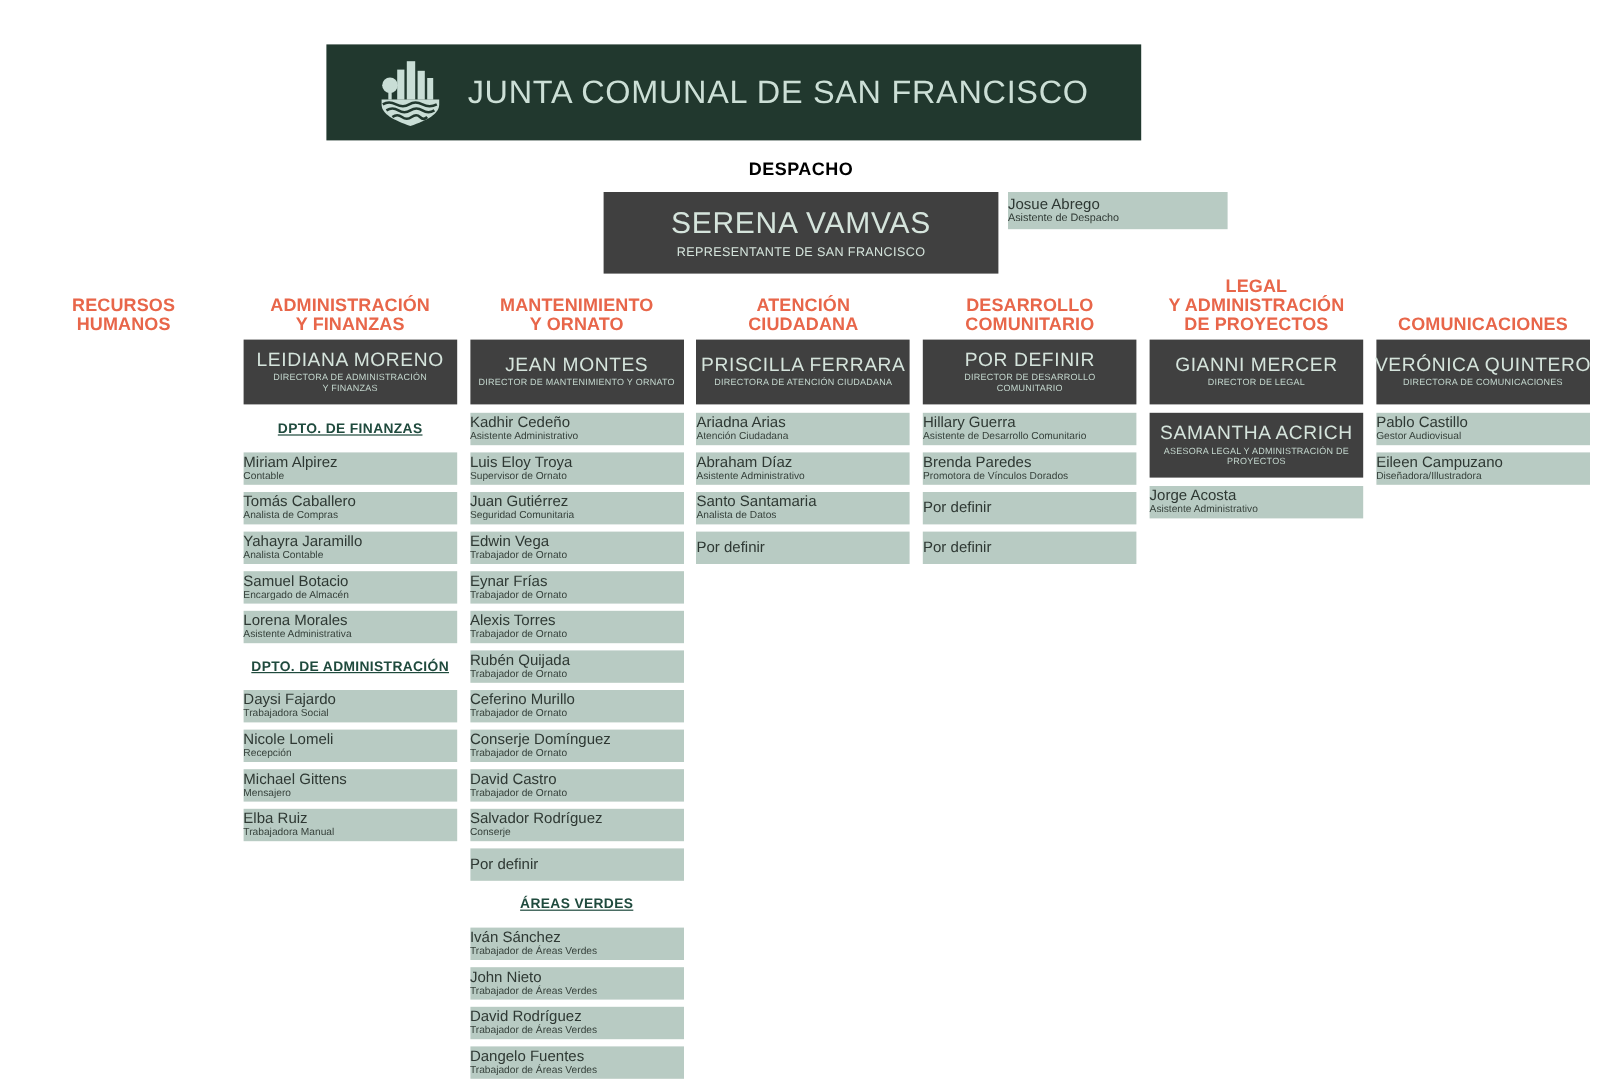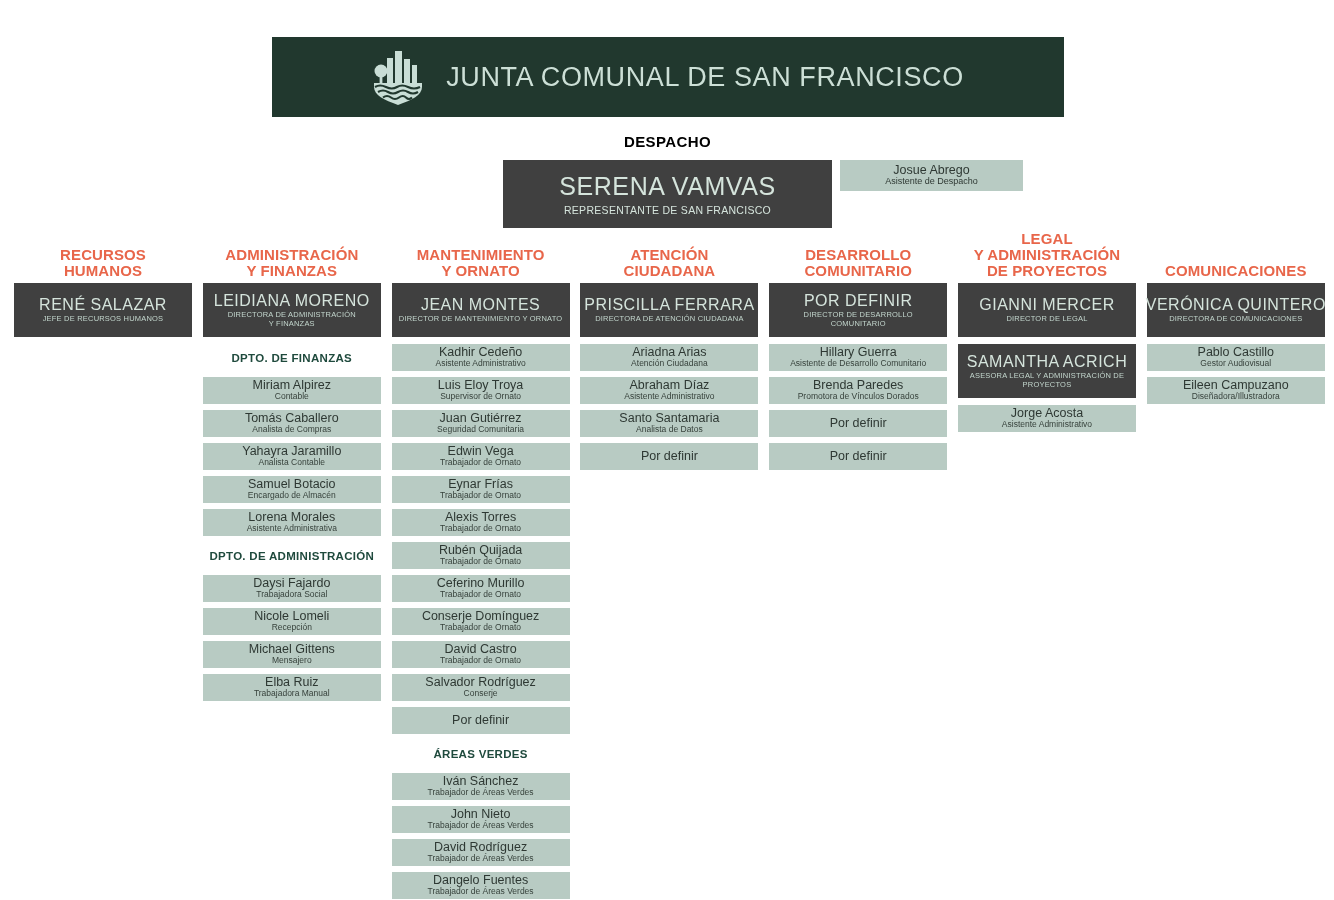--- a/index.html
+++ b/index.html
@@ -2,31 +2,31 @@
 <html><head>
 <meta charset="utf-8">
 <style>
   html,body { margin:0; padding:0; background:#ffffff; }
   body { width:1334px; height:900px; font-family:"Liberation Sans", sans-serif; }
   .page { position:relative; width:1334px; height:900px; background:#ffffff; overflow:hidden; }
 
   .title { position:absolute; top:1px; left:0; width:100%; text-align:center;
            font-size:23px; font-weight:700; color:#2a584a; letter-spacing:0.3px;margin-top:44px; }
 
-  .banner { position:absolute; left:272px; top:37px; width:792px; height:80px;
+  .banner { position:absolute; left:272px; top:37px; width:679px; height:80px;
             background:#21382e; display:flex; align-items:center; justify-content:center; gap:22px; }
   .banner-title { color:#ccdfd6; font-size:27px; letter-spacing:0.6px; font-weight:400; }
 
   .despacho-label { position:absolute; top:133px; left:272px; width:791px; text-align:center;
                     color:#000000; font-size:15px; font-weight:700; letter-spacing:0.4px; }
 
   .dark-card { background:#404040; color:#d5e4dc; display:flex; flex-direction:column;
                justify-content:center; align-items:center; text-align:center; box-sizing:border-box; }
   .light-card { background:#b8cbc3; color:#2e3833; display:flex; flex-direction:column;
-                justify-content:center; align-items:center; text-align:center; box-sizing:border-box; }
+                justify-content:center; align-items:flex-start; text-align:center; box-sizing:border-box; }
 
   .serena { position:absolute; left:503px; top:160px; width:329px; height:68px; }
   .serena .name { font-size:25px; letter-spacing:0.6px; }
   .serena .role { font-size:10.5px; margin-top:3px; letter-spacing:0.3px; }
 
   .josue { position:absolute; left:840px; top:160px; width:183px; height:31px; }
   .josue .name { font-size:12.5px; line-height:13px; }
   .josue .role { font-size:9px; line-height:9.5px; }
 
   .columns { position:absolute; left:14px; top:232px;
@@ -40,21 +40,21 @@
   .lead-card { height:54px; margin-bottom:7px; padding:0 6px; }
   .lead-card .name { font-size:16px; letter-spacing:0.5px; line-height:17px; white-space:nowrap; }
   .lead-card .role { font-size:7.5px; line-height:8.5px; margin-top:2px; letter-spacing:0.2px;
                      color:#c3d6cd; white-space:pre-line; }
 
   .member-card { height:27px; margin-bottom:6px; }
   .member-card .name { font-size:12.5px; line-height:13px; }
   .member-card .role { font-size:8.5px; line-height:9.5px; color:#36413b; }
 
   .section-label { height:27px; margin-bottom:6px; display:flex; align-items:center; justify-content:center;
-                   color:#1f4a3d; font-weight:700; font-size:11.5px; letter-spacing:0.3px; }
+                   color:#1f4a3d; font-weight:700; font-size:11.5px; letter-spacing:0.3px;text-decoration:underline; }
 </style>
 </head>
 <body>
 
 <div class="page">
 
   <div class="title">Organigrama</div>
 
   <div class="banner">
     <span style="display:flex;">
@@ -89,24 +89,20 @@
     <div class="name">Josue Abrego</div>
     <div class="role">Asistente de Despacho</div>
   </div>
 
   <div class="columns" id="org-columns">
       <div class="col">
         <div class="dept-header">
           <div class="hline">RECURSOS</div>
           <div class="hline">HUMANOS</div>
         </div>
-        <div class="dark-card lead-card">
-          <div class="name">RENÉ SALAZAR</div>
-          <div class="role">JEFE DE RECURSOS HUMANOS</div>
-        </div>
       </div>
       <div class="col">
         <div class="dept-header">
           <div class="hline">ADMINISTRACIÓN</div>
           <div class="hline">Y FINANZAS</div>
         </div>
         <div class="dark-card lead-card">
           <div class="name">LEIDIANA MORENO</div>
           <div class="role">DIRECTORA DE ADMINISTRACIÓN
 Y FINANZAS</div>

